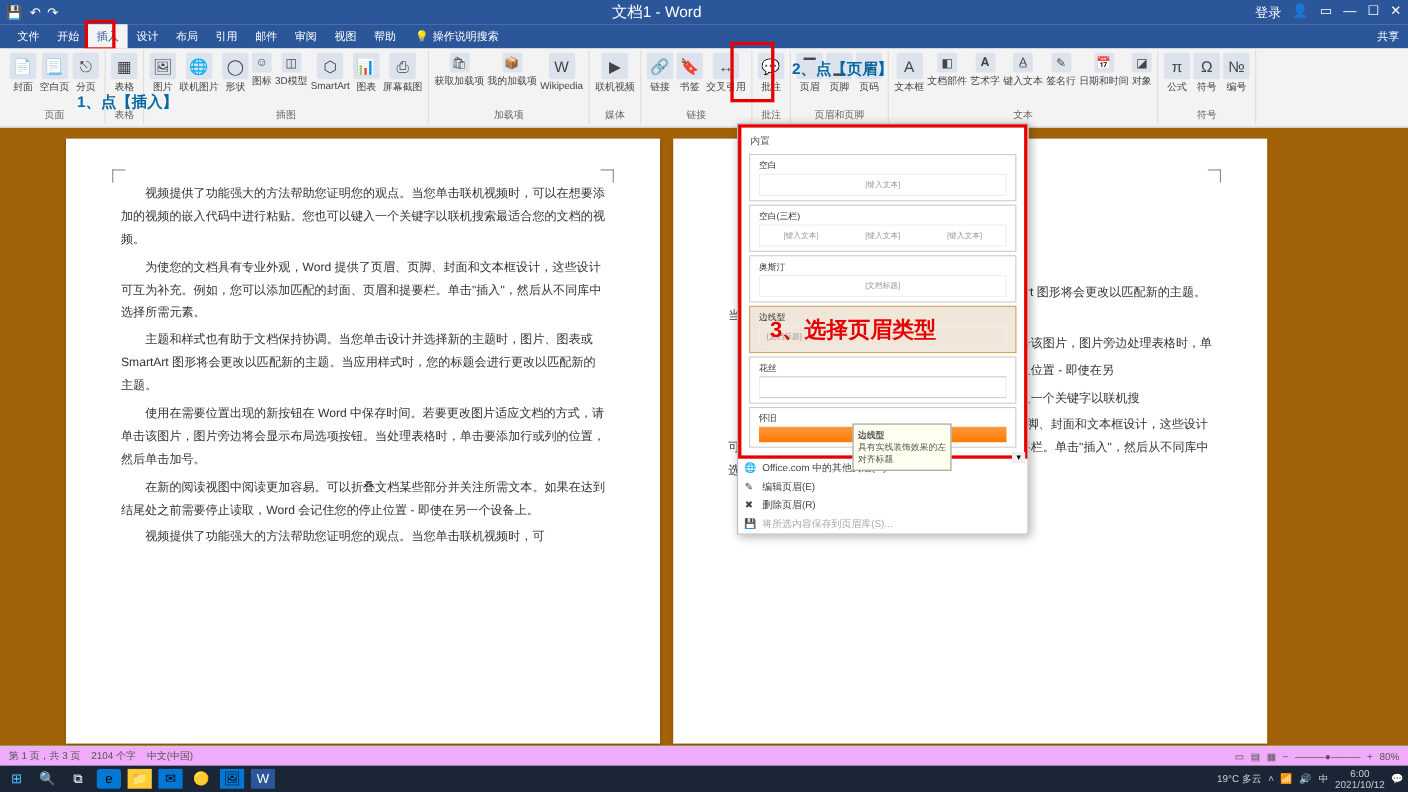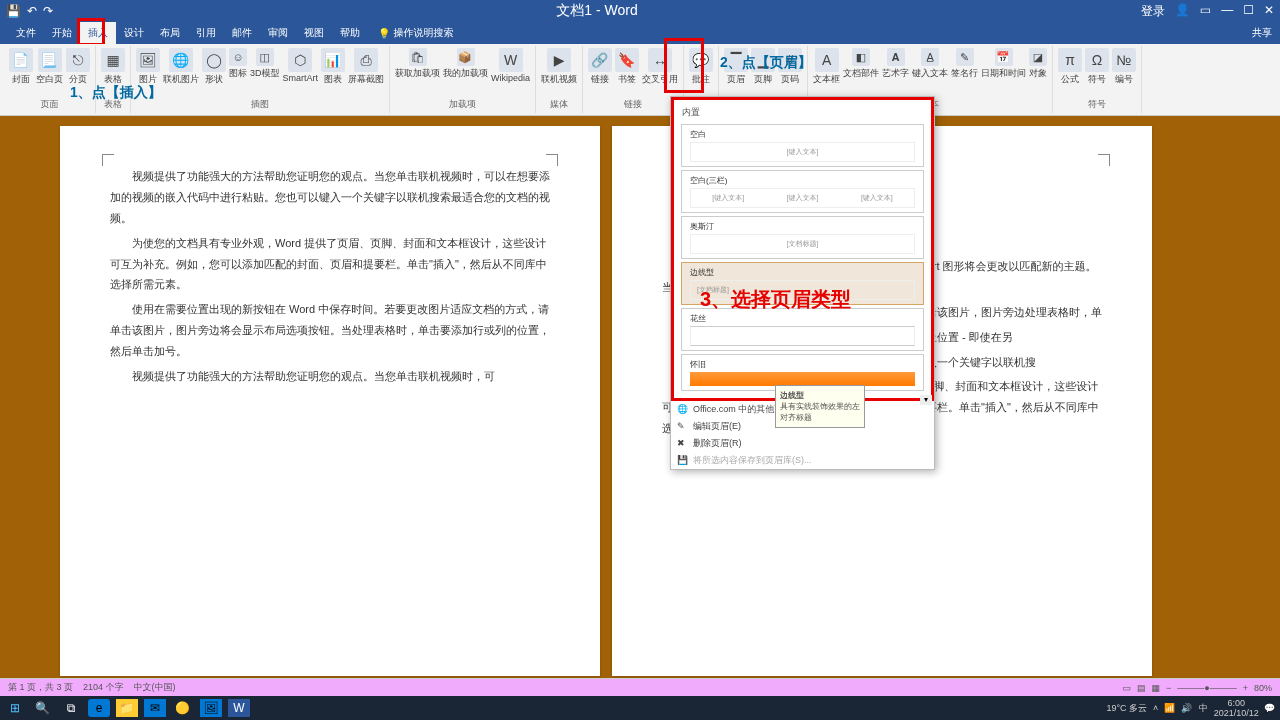--- a/index.html
+++ b/index.html
@@ -24,21 +24,21 @@
 .group .label { text-align: center; font-size: 9px; color: #666; }
 .callout { position: absolute; color: #0369a1; font-weight: bold; font-size: 14px; }
 .redbox { position: absolute; border: 3px solid #e60000; pointer-events: none; }
 .canvas { display: flex; gap: 12px; padding: 10px 60px; height: 570px; background: #a16207; }
 .page { background: #fff; width: 540px; padding: 40px 50px; font-size: 11px; color: #333; line-height: 1.9; position: relative; box-shadow: 0 1px 3px rgba(0,0,0,0.2); }
 .page .corner { position: absolute; width: 12px; height: 12px; border: 1px solid #888; }
 .page .corner.tl { top: 28px; left: 42px; border-right: none; border-bottom: none; }
 .page .corner.tr { top: 28px; right: 42px; border-left: none; border-bottom: none; }
 .page p { text-indent: 2em; margin-bottom: 4px; }
 .page.right-page { position: relative; }
-.gallery { position: absolute; background: #fff; border: 1px solid #bbb; box-shadow: 2px 2px 8px rgba(0,0,0,0.3); width: 265px; top: 96px; left: 670px; z-index: 5; }
+.gallery { position: absolute; background: #fff; border: 1px solid #bbb; box-shadow: 2px 2px 8px rgba(0,0,0,0.3); width: 265px; top: 112px; left: 670px; z-index: 5; }
 .gallery .inner { border: 3px solid #e60000; padding: 4px; }
 .g-item { border: 1px solid #ccc; margin: 3px; padding: 4px 8px; font-size: 8px; color: #666; background: #fff; }
 .g-item .title-row { color: #333; font-size: 8px; margin-bottom: 2px; }
 .g-item .preview { height: 20px; border: 1px solid #eee; display: flex; align-items: center; justify-content: space-around; font-size: 7px; color: #999; }
 .g-item .preview.one { justify-content: center; }
 .g-item.sel { background: #f0e6d9; border: 1px solid #d4a565; }
 .g-item .preview.orange { background: linear-gradient(#ff9a3c, #ff7a00); height: 14px; border: none; }
 .g-callout { position: absolute; color: #e60000; font-weight: bold; font-size: 20px; top: 286px; left: 700px; z-index: 7; }
 .gallery .footer { font-size: 9px; color: #444; padding: 2px 6px; display: flex; align-items: center; gap: 4px; }
 .gallery .footer .m-icn { width: 12px; height: 12px; display: inline-block; }
@@ -282,21 +282,23 @@
 <div class="callout" style="top:84px;left:70px;">1、点【插入】</div>
 <div class="callout" style="top:54px;left:720px;">2、点【页眉】</div>
 <div class="g-callout">3、选择页眉类型</div>
 
 <div class="canvas">
   <div class="page">
     <div class="corner tl"></div>
       <div class="corner tr"></div>
     <p>视频提供了功能强大的方法帮助您证明您的观点。当您单击联机视频时，可以在想要添加的视频的嵌入代码中进行粘贴。您也可以键入一个关键字以联机搜索最适合您的文档的视频。</p>
     <p>为使您的文档具有专业外观，Word 提供了页眉、页脚、封面和文本框设计，这些设计可互为补充。例如，您可以添加匹配的封面、页眉和提要栏。单击"插入"，然后从不同库中选择所需元素。</p>
+    <p>主题和样式也有助于文档保持协调。当您单击设计并选择新的主题时，图片、图表或 SmartArt 图形将会更改以匹配新的主题。当应用样式时，您的标题会进行更改以匹配新的主题。</p>
     <p>使用在需要位置出现的新按钮在 Word 中保存时间。若要更改图片适应文档的方式，请单击该图片，图片旁边将会显示布局选项按钮。当处理表格时，单击要添加行或列的位置，然后单击加号。</p>
+    <p>在新的阅读视图中阅读更加容易。可以折叠文档某些部分并关注所需文本。如果在达到结尾处之前需要停止读取，Word 会记住您的停止位置 - 即使在另一个设备上。</p>
     <p>视频提供了功能强大的方法帮助您证明您的观点。当您单击联机视频时，可</p>
   </div>
   <div class="page right-page">
     <div class="corner tr"></div>
     <div style="height:90px"></div>
     <p>单击设计并选择新的主题时，图片、图表或 SmartArt 图形将会更改以匹配新的主题。当应用样式时，您的标题会进行更改以匹配新的主题。</p>
     <p>中保存时间。若要更改图片适应文档的方式，请单击该图片，图片旁边处理表格时，单</p>
     <p>折叠文档某些部分并关注所需文本。会记住您的停止位置 - 即使在另</p>
     <p>明您的观点。当您单击联机视频时，可您也可以键入一个关键字以联机搜</p>
     <p>为使您的文档具有专业外观，Word 提供了页眉、页脚、封面和文本框设计，这些设计可互为补充。例如，您可以添加匹配的封面、页眉和提要栏。单击"插入"，然后从不同库中选择所需元素。</p>

